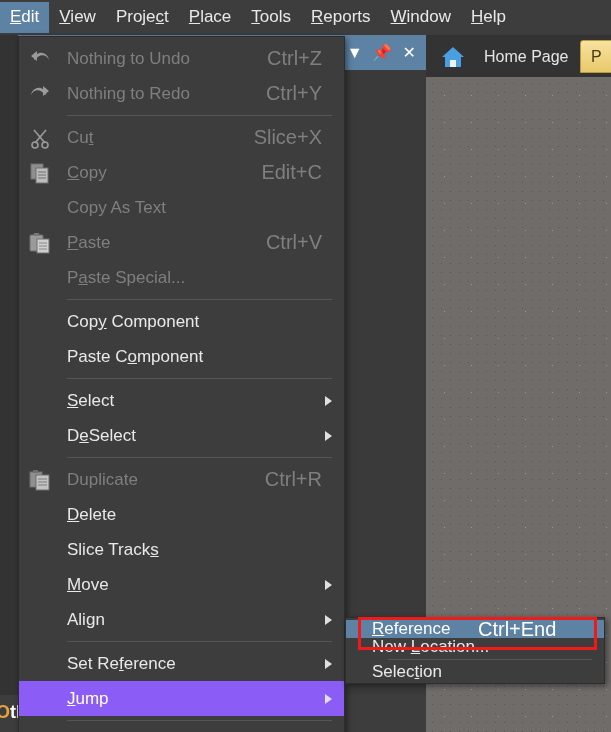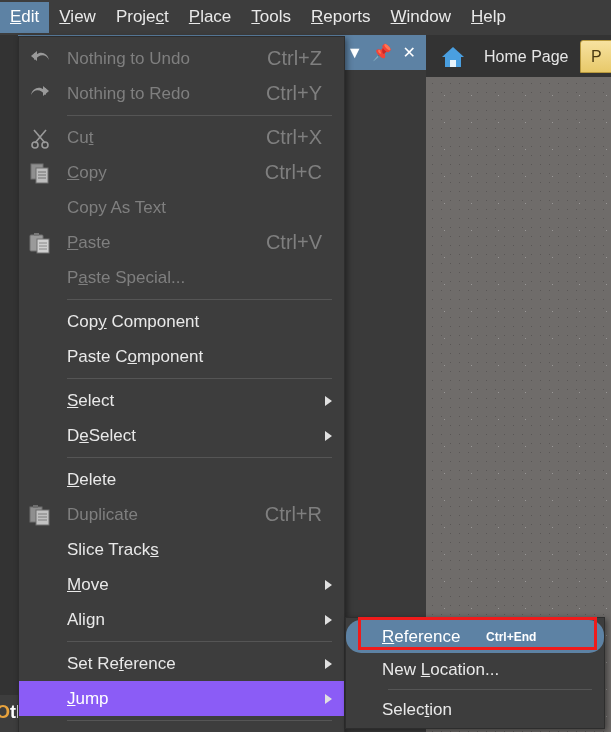--- a/index.html
+++ b/index.html
@@ -200,27 +200,27 @@
     position: absolute; left: 345px; top: 617px;
     width: 260px;
     background: #3d3d3d;
     border: 1px solid #2d2d2d;
     box-shadow: 2px 2px 6px rgba(0,0,0,0.45);
     z-index: 60;
     padding: 2px 0;
     box-sizing: border-box;
   }
   .smi {
-    position: relative; height: 33px;
+    position: relative; height: 18px;
     display: flex; align-items: center;
     color: #e9e9e9; font-size: 17px;
-    padding-left: 36px; box-sizing: border-box; border-radius: 15px;
+    padding-left: 26px; box-sizing: border-box;
   }
   .smi.hl { background: #5d82a4; color: #ffffff; }
-  .smi .accel { position: absolute; left: 140px; font-size: 12px; font-weight: bold; }
+  .smi .accel { position: absolute; left: 132px; font-size: 20px; }
   .smsep { height: 1px; background: #555555; margin: 3px 12px 3px 42px; }
 
   
   .annot {
     position: absolute;
     left: 358px; top: 617px;
     width: 239px; height: 33px;
     border: 3px solid #ef1b1b;
     box-sizing: border-box;
     z-index: 80;
@@ -332,35 +332,35 @@
     <div class="mi disabled">
       <span class="ico">
         <svg width="26" height="24" viewBox="0 0 26 24">
             <line x1="7" y1="4" x2="18" y2="17" stroke="#9a9a9a" stroke-width="1.6"></line>
             <line x1="19" y1="4" x2="8" y2="17" stroke="#9a9a9a" stroke-width="1.6"></line>
             <circle cx="8" cy="19" r="3" fill="none" stroke="#9a9a9a" stroke-width="1.6"></circle>
             <circle cx="18" cy="19" r="3" fill="none" stroke="#9a9a9a" stroke-width="1.6"></circle>
           </svg>
       </span>
       <span><span class="mn" style="text-decoration:none">Cu</span><span class="mn">t</span></span>
-      <span class="accel">Ctrl+X</span>
+      <span class="accel">Slice+X</span>
     </div>
 
     <div class="mi disabled">
       <span class="ico">
         <svg width="26" height="24" viewBox="0 0 26 24">
             <rect x="4" y="3" width="12" height="15" fill="#8f8f8f" stroke="#707070"></rect>
             <rect x="9" y="7" width="12" height="15" fill="#bdbdbd" stroke="#707070"></rect>
             <line x1="11" y1="11" x2="19" y2="11" stroke="#707070"></line>
             <line x1="11" y1="14" x2="19" y2="14" stroke="#707070"></line>
             <line x1="11" y1="17" x2="19" y2="17" stroke="#707070"></line>
           </svg>
       </span>
       <span><span class="mn">C</span>opy</span>
-      <span class="accel">Ctrl+C</span>
+      <span class="accel">Edit+C</span>
     </div>
 
     <div class="mi disabled">
       <span>Copy As Text</span>
     </div>
 
     <div class="mi disabled">
       <span class="ico">
         <svg width="26" height="24" viewBox="0 0 26 24">
             <rect x="3" y="4" width="13" height="16" rx="1" fill="#9a9a9a" stroke="#707070"></rect>
@@ -396,40 +396,40 @@
       <span class="subarrow"></span>
     </div>
 
     <div class="mi">
       <span>D<span class="mn">e</span>Select</span>
       <span class="subarrow"></span>
     </div>
 
     <div class="msep"></div>
 
-    <div class="mi">
-      <span><span class="mn">D</span>elete</span>
-    </div>
-
     <div class="mi disabled">
       <span class="ico">
         <svg width="26" height="24" viewBox="0 0 26 24">
             <rect x="3" y="4" width="12" height="15" fill="#8f8f8f" stroke="#6e6e6e"></rect>
             <rect x="6" y="2" width="5" height="3" fill="#6e6e6e"></rect>
             <rect x="9" y="7" width="13" height="15" fill="#c2c2c2" stroke="#6e6e6e"></rect>
             <line x1="11" y1="11" x2="20" y2="11" stroke="#7d7d7d"></line>
             <line x1="11" y1="14" x2="20" y2="14" stroke="#7d7d7d"></line>
             <line x1="11" y1="17" x2="20" y2="17" stroke="#7d7d7d"></line>
           </svg>
       </span>
       <span>Duplicate</span>
       <span class="accel">Ctrl+R</span>
     </div>
 
     <div class="mi">
+      <span><span class="mn">D</span>elete</span>
+    </div>
+
+    <div class="mi">
       <span>Slice Track<span class="mn">s</span></span>
     </div>
 
     <div class="mi">
       <span><span class="mn">M</span>ove</span>
       <span class="subarrow"></span>
     </div>
 
     <div class="mi">
       <span>Ali<span class="mn">g</span>n</span>

